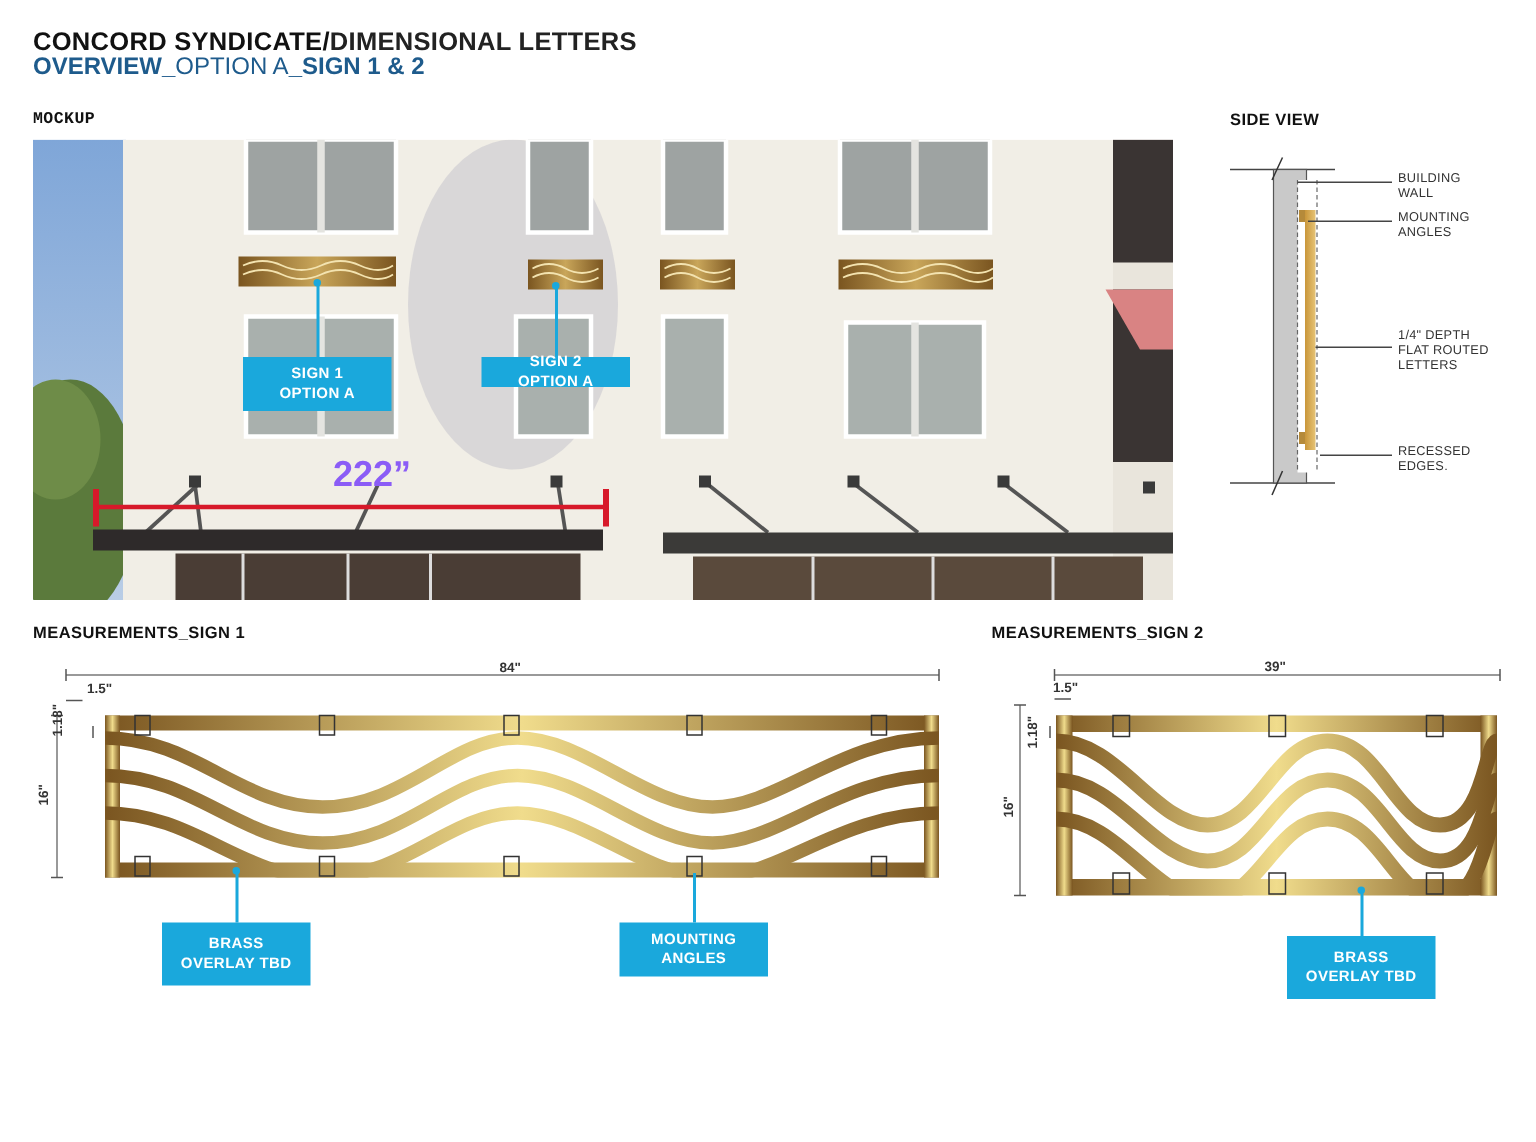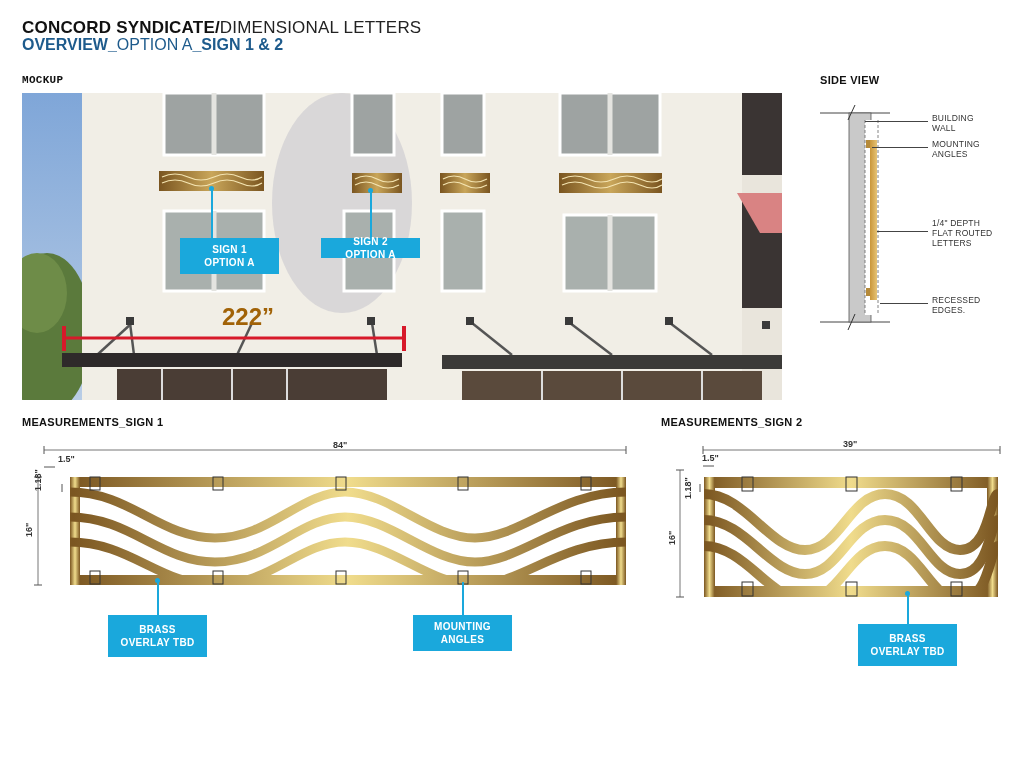--- a/index.html
+++ b/index.html
@@ -1,20 +1,20 @@
 <!DOCTYPE html>
 <html><head>
 <meta charset="utf-8">
 <style>
   html,body{margin:0;padding:0;background:#fff;}
   body{width:1024px;height:761px;position:relative;overflow:hidden;font-family:"Liberation Sans",sans-serif;color:#1a1a1a;}
   .abs{position:absolute;}
   .title1{left:22px;top:18px;font-size:17px;letter-spacing:0.2px;white-space:nowrap;}
   .title1 b{font-weight:700;color:#111;}
-  .title1 span.light{font-weight:400;color:#222;}
+  .title1 span.light{font-weight:700;color:#222;}
   .title2{left:22px;top:36px;font-size:16px;color:#1e5b8c;white-space:nowrap;}
   .title2 b{font-weight:700;}
   .sec{font-size:11px;font-weight:700;color:#111;letter-spacing:0.3px;white-space:nowrap;}
   .callout{background:#1aa8dc;color:#fff;font-size:10px;font-weight:700;text-align:center;line-height:13px;display:flex;flex-direction:column;justify-content:center;letter-spacing:0.3px;}
   .lead{background:#1aa8dc;width:1.5px;}
   .dot{width:5px;height:5px;border-radius:50%;background:#1aa8dc;}
   .dim{font-size:9px;font-weight:700;color:#333;}
   .sidelbl{font-size:8.5px;color:#333;line-height:10px;letter-spacing:0.2px;}
 </style>
 </head>
@@ -129,25 +129,25 @@
         <line x1="680" y1="278" x2="680" y2="307"></line>
     </g>
 
     <g stroke="#d7192a" stroke-width="3">
       <line x1="42" y1="245" x2="382" y2="245"></line>
       <line x1="42" y1="233" x2="42" y2="258" stroke-width="4"></line>
       <line x1="382" y1="233" x2="382" y2="258" stroke-width="4"></line>
     </g>
   </svg>
 </div>
-<div class="abs" style="left:222px;top:303px;font-size:24px;font-weight:700;color:#a16207;">222”</div>
+<div class="abs" style="left:222px;top:303px;font-size:24px;font-weight:700;color:#8b5cf6;">222”</div>
 
 <div class="abs dot" style="left:209px;top:186px;"></div>
 <div class="abs lead" style="left:211px;top:189px;height:49px;"></div>
-<div class="abs callout" style="left:162px;top:238px;width:99px;height:36px;margin-left:18px;">
+<div class="abs callout" style="left:162px;top:238px;width:99px;height:36px;">
   <span>SIGN 1</span>
     <span>OPTION A</span>
 </div>
 <div class="abs dot" style="left:368px;top:188px;"></div>
 <div class="abs lead" style="left:370px;top:191px;height:47px;"></div>
 <div class="abs callout" style="left:321px;top:238px;width:99px;height:20px;">
   <span>SIGN 2</span>
     <span>OPTION A</span>
 </div>
 

